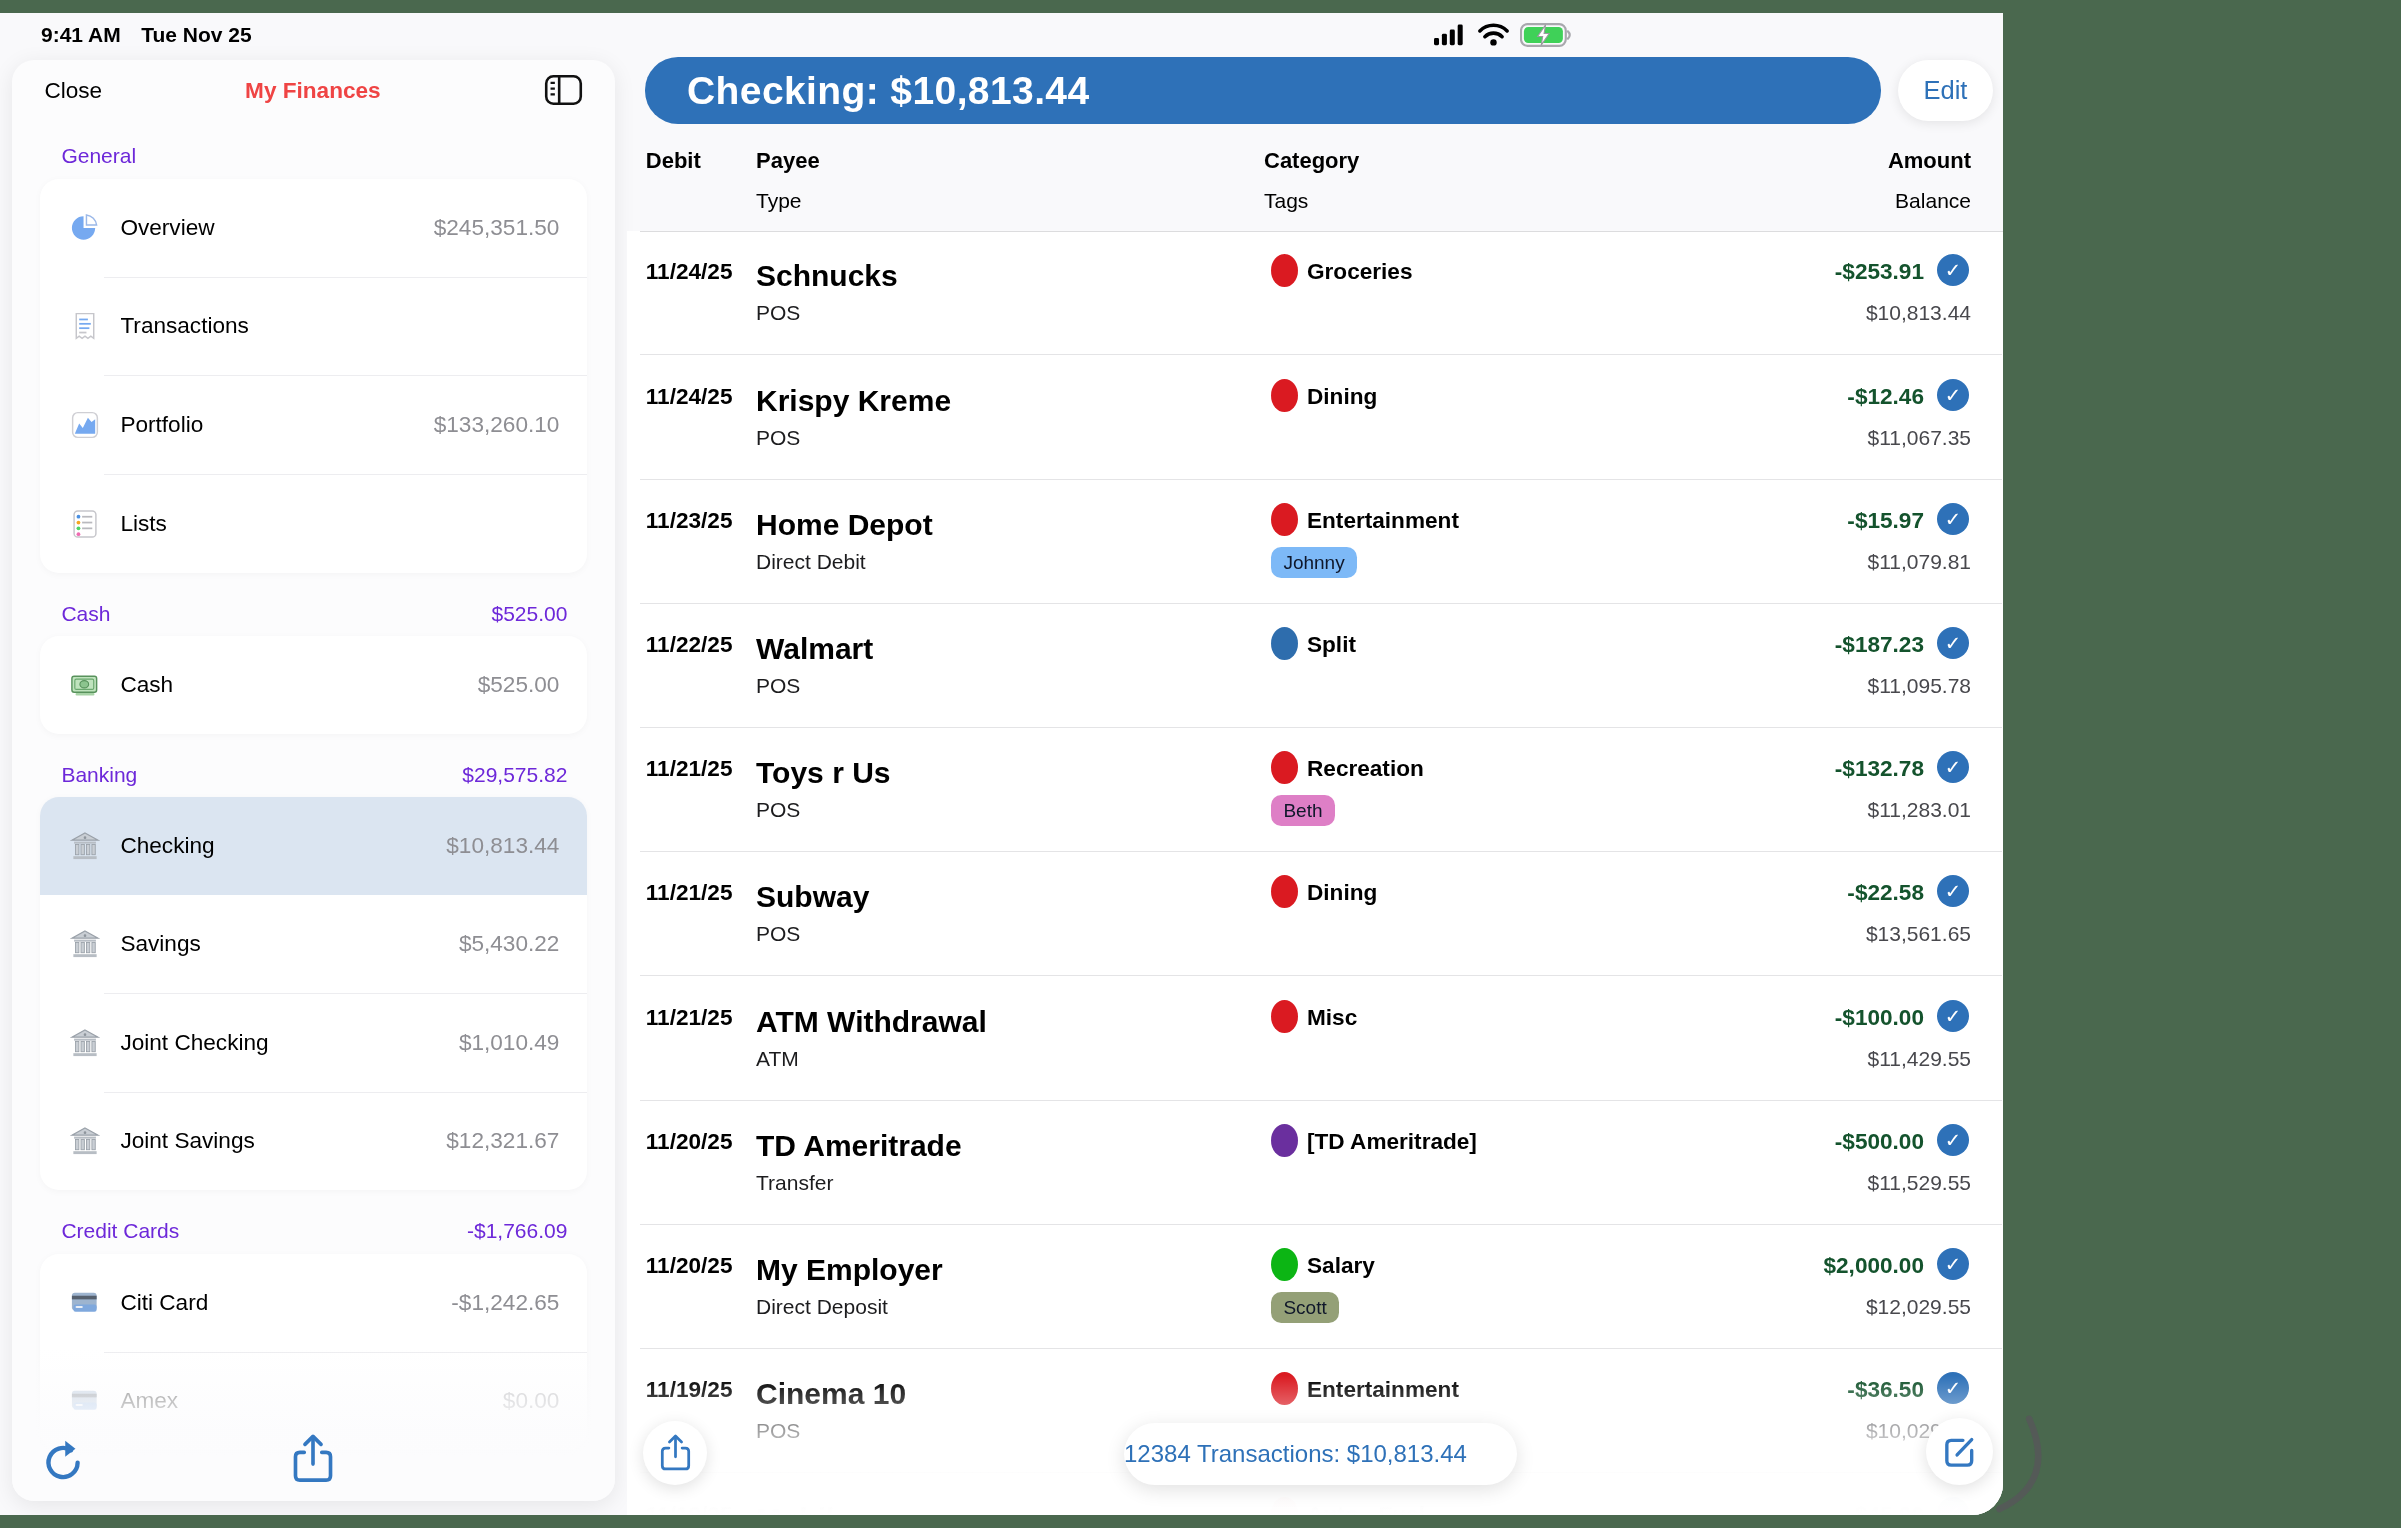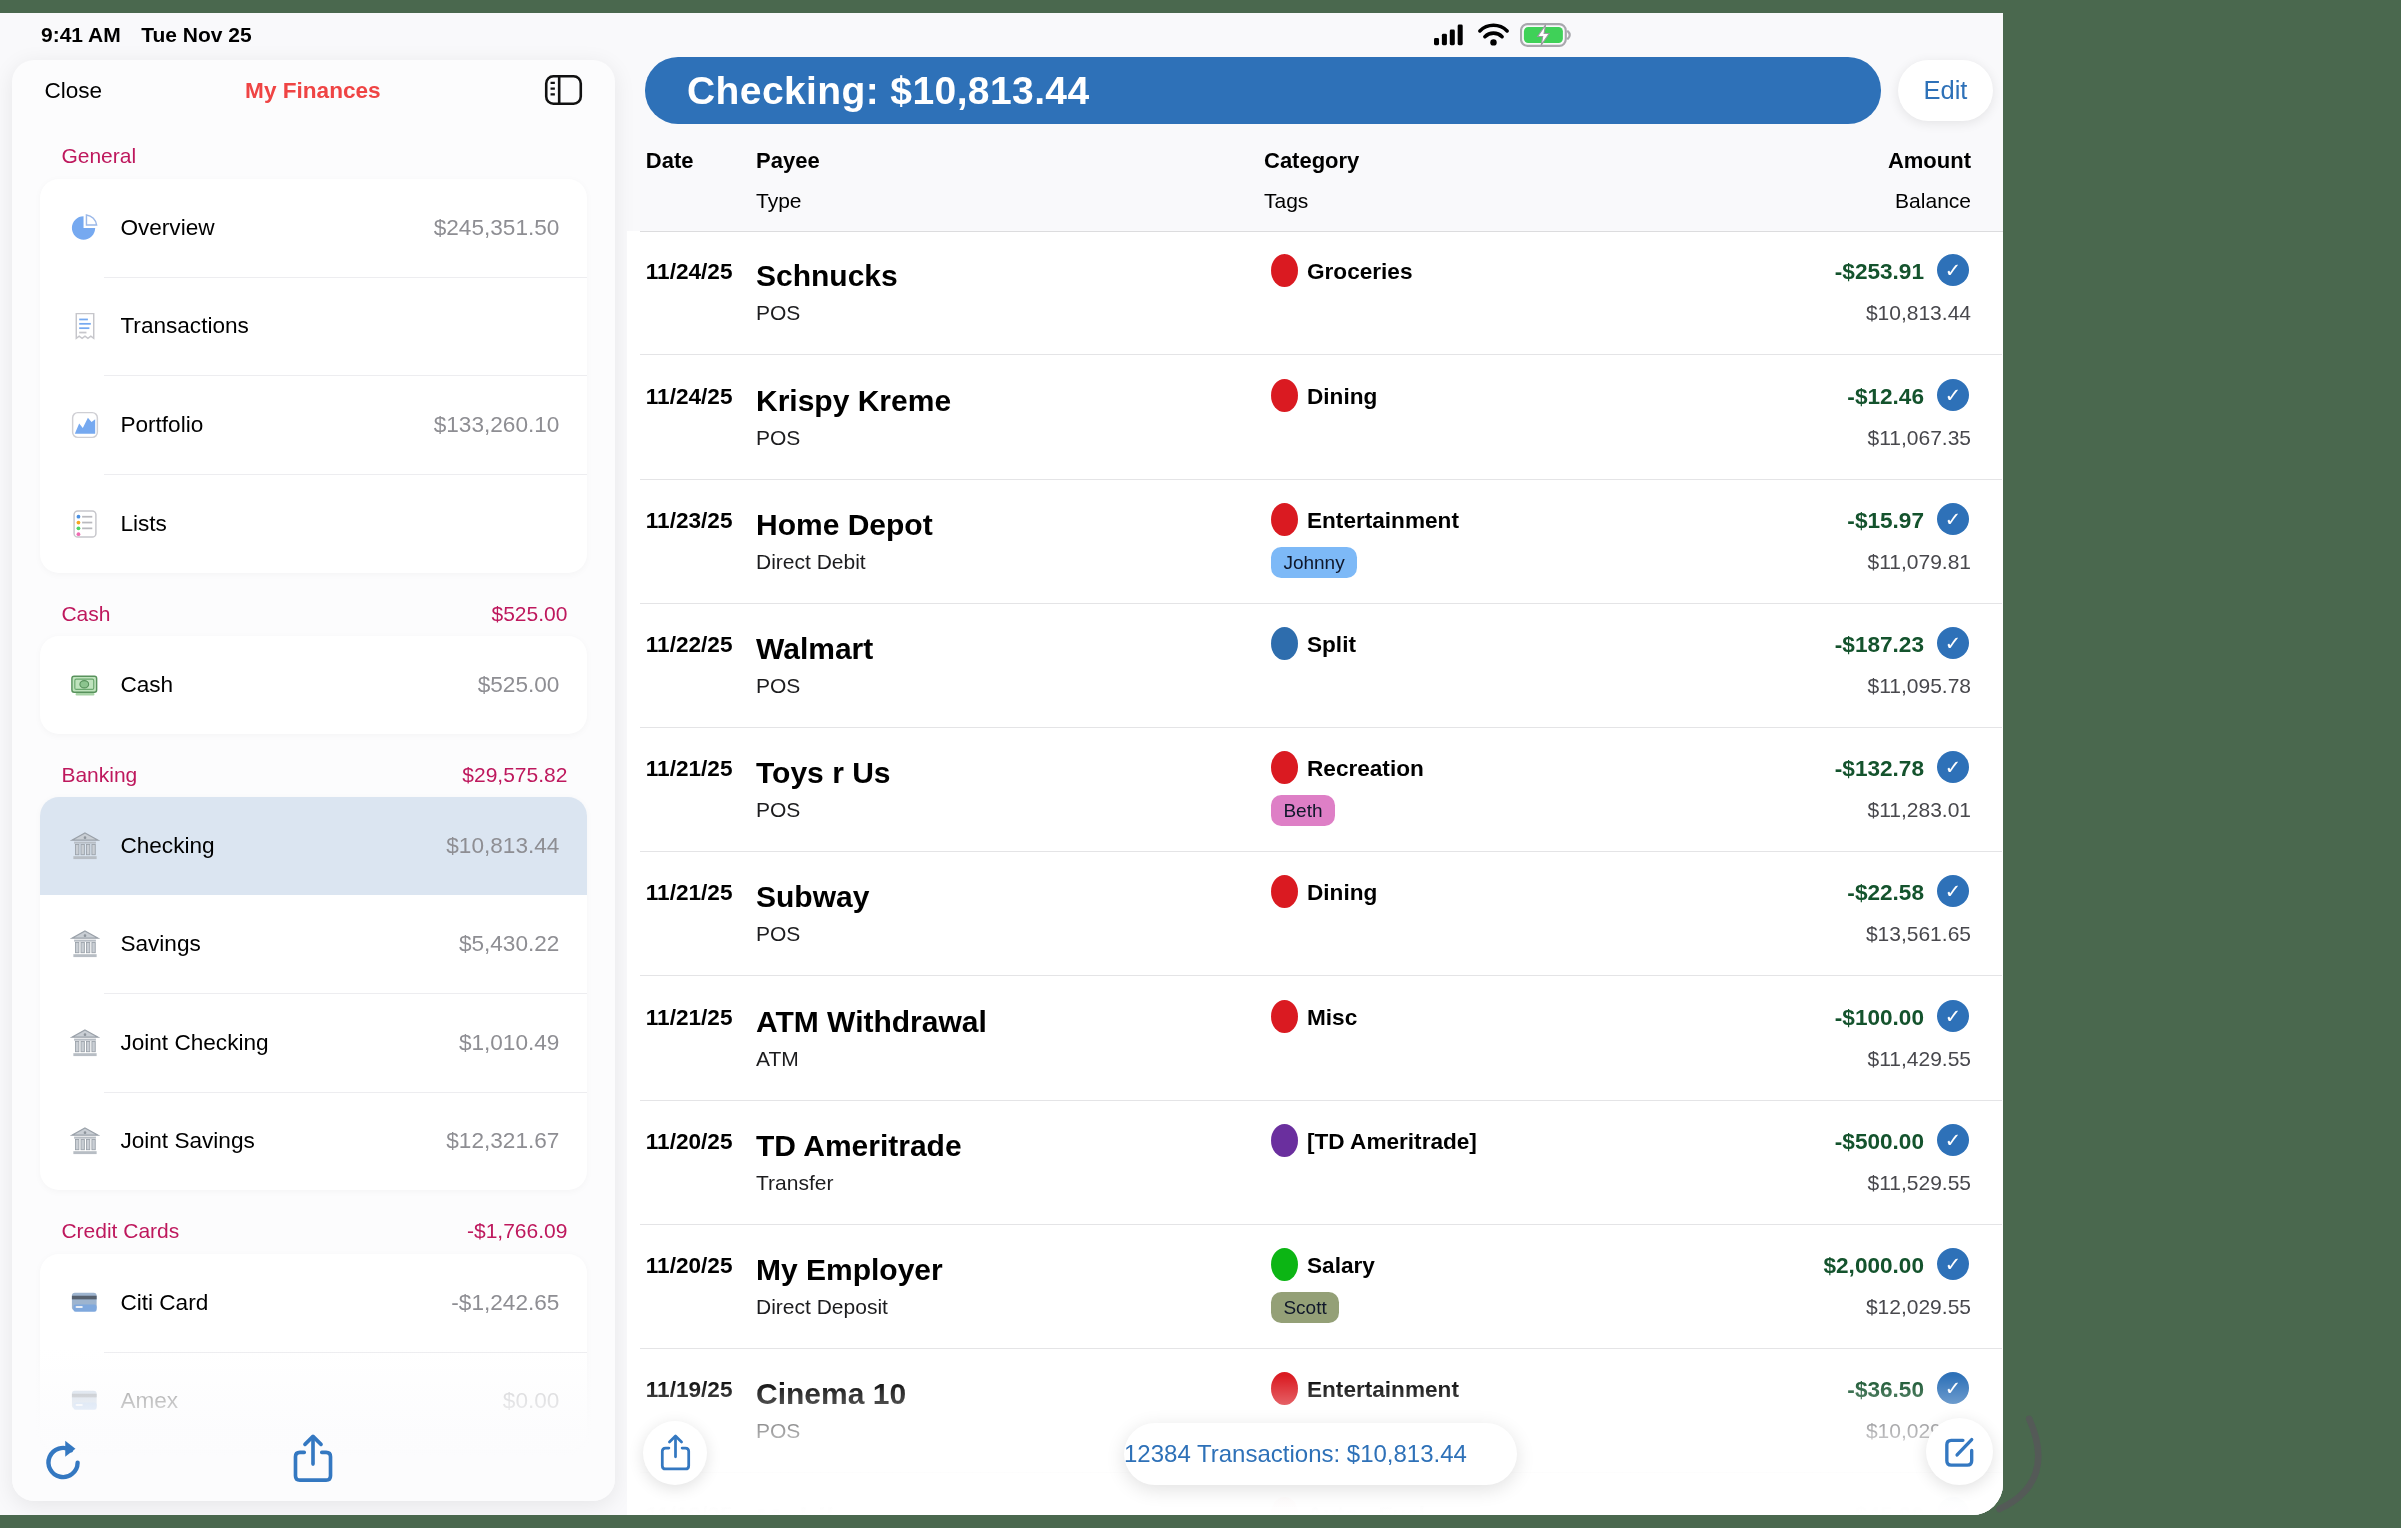--- a/index.html
+++ b/index.html
@@ -23,21 +23,21 @@
     position:absolute;left:12.4px;top:47px;width:603px;height:1441px;
     background:#fcfcfd;border-radius:22px;overflow:hidden;
     box-shadow:0 4.4px 22px rgba(0,0,0,0.08);
   }
   .side-header{position:relative;height:64px;}
   .close-btn{position:absolute;left:32px;top:17.5px;font-size:22.6px;color:#000;cursor:pointer;}
   .side-title{position:absolute;left:0;right:2px;top:17.5px;text-align:center;font-size:22.6px;font-weight:700;color:#ef4444;}
   .toggle-btn{position:absolute;right:31px;top:11.6px;cursor:pointer;}
   .section-label{
     display:flex;justify-content:space-between;align-items:flex-end;
-    padding:29px 48px 10.2px 49px;font-size:21px;color:#be185d;
+    padding:29px 48px 10.2px 49px;font-size:21px;color:#6d28d9;
   }
   .section-label.first{padding-top:20.4px;}
   .card{
     margin:0 28px;background:#fff;border-radius:19px;overflow:hidden;
     box-shadow:0 1.5px 7.3px rgba(0,0,0,0.03);
   }
   .acct-row{position:relative;height:98px;display:flex;align-items:center;padding:0 28px 0 29px;cursor:pointer;}
   .acct-row.selected{background:#dbe5f1;}
   .acct-row.faded{opacity:.55;}
   .acct-icon{width:32px;height:32px;flex:0 0 32px;display:flex;align-items:center;justify-content:center;}
@@ -351,21 +351,21 @@
   </div>
 
   <div class="main-bg"></div>
 
   <div class="acct-pill">
     <span class="acct-pill-title">Checking: $10,813.44</span>
   </div>
   <div class="edit-btn">Edit</div>
 
   <div class="thead">
-    <span class="th th-date">Date</span>
+    <span class="th th-date">Debit</span>
     <span class="th th-payee">Payee</span>
     <span class="th th-cat">Category</span>
     <span class="th th-amount">Amount</span>
     <span class="th2 th-type">Type</span>
     <span class="th2 th-tags">Tags</span>
     <span class="th2 th-balance">Balance</span>
   </div>
   <div class="thead-sep"></div>
 
   <div class="tx-list" id="tx-list">

